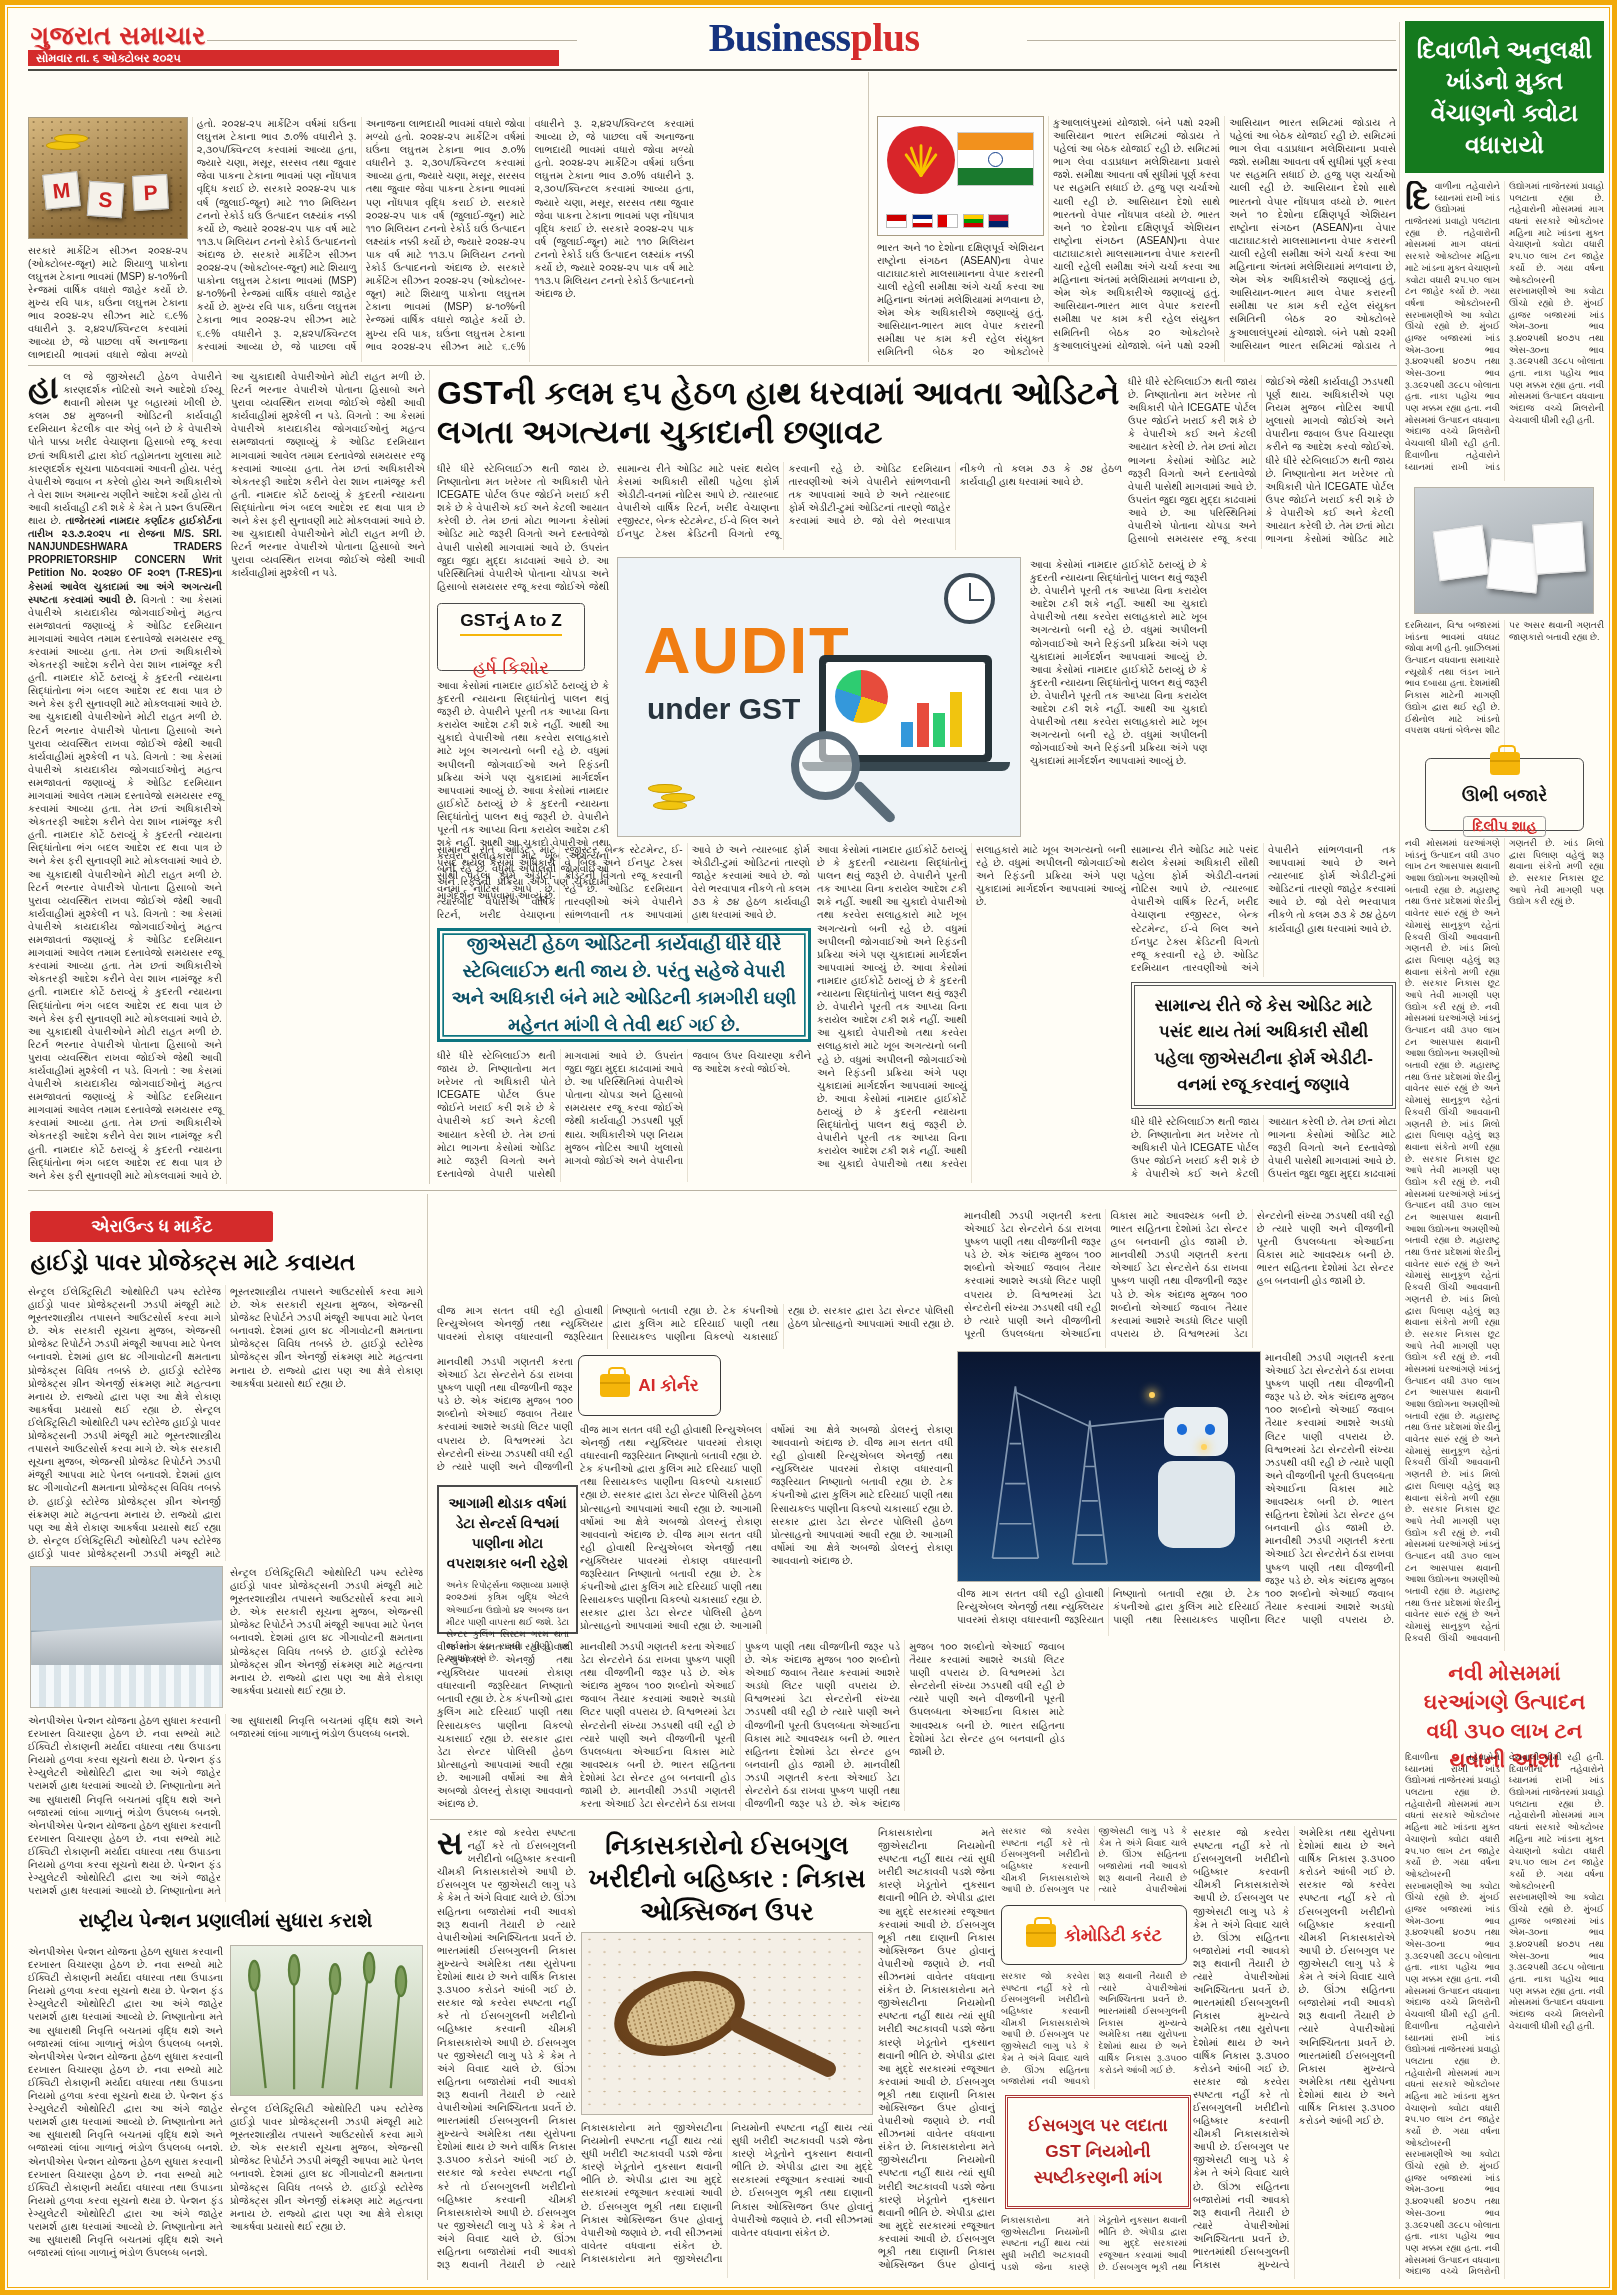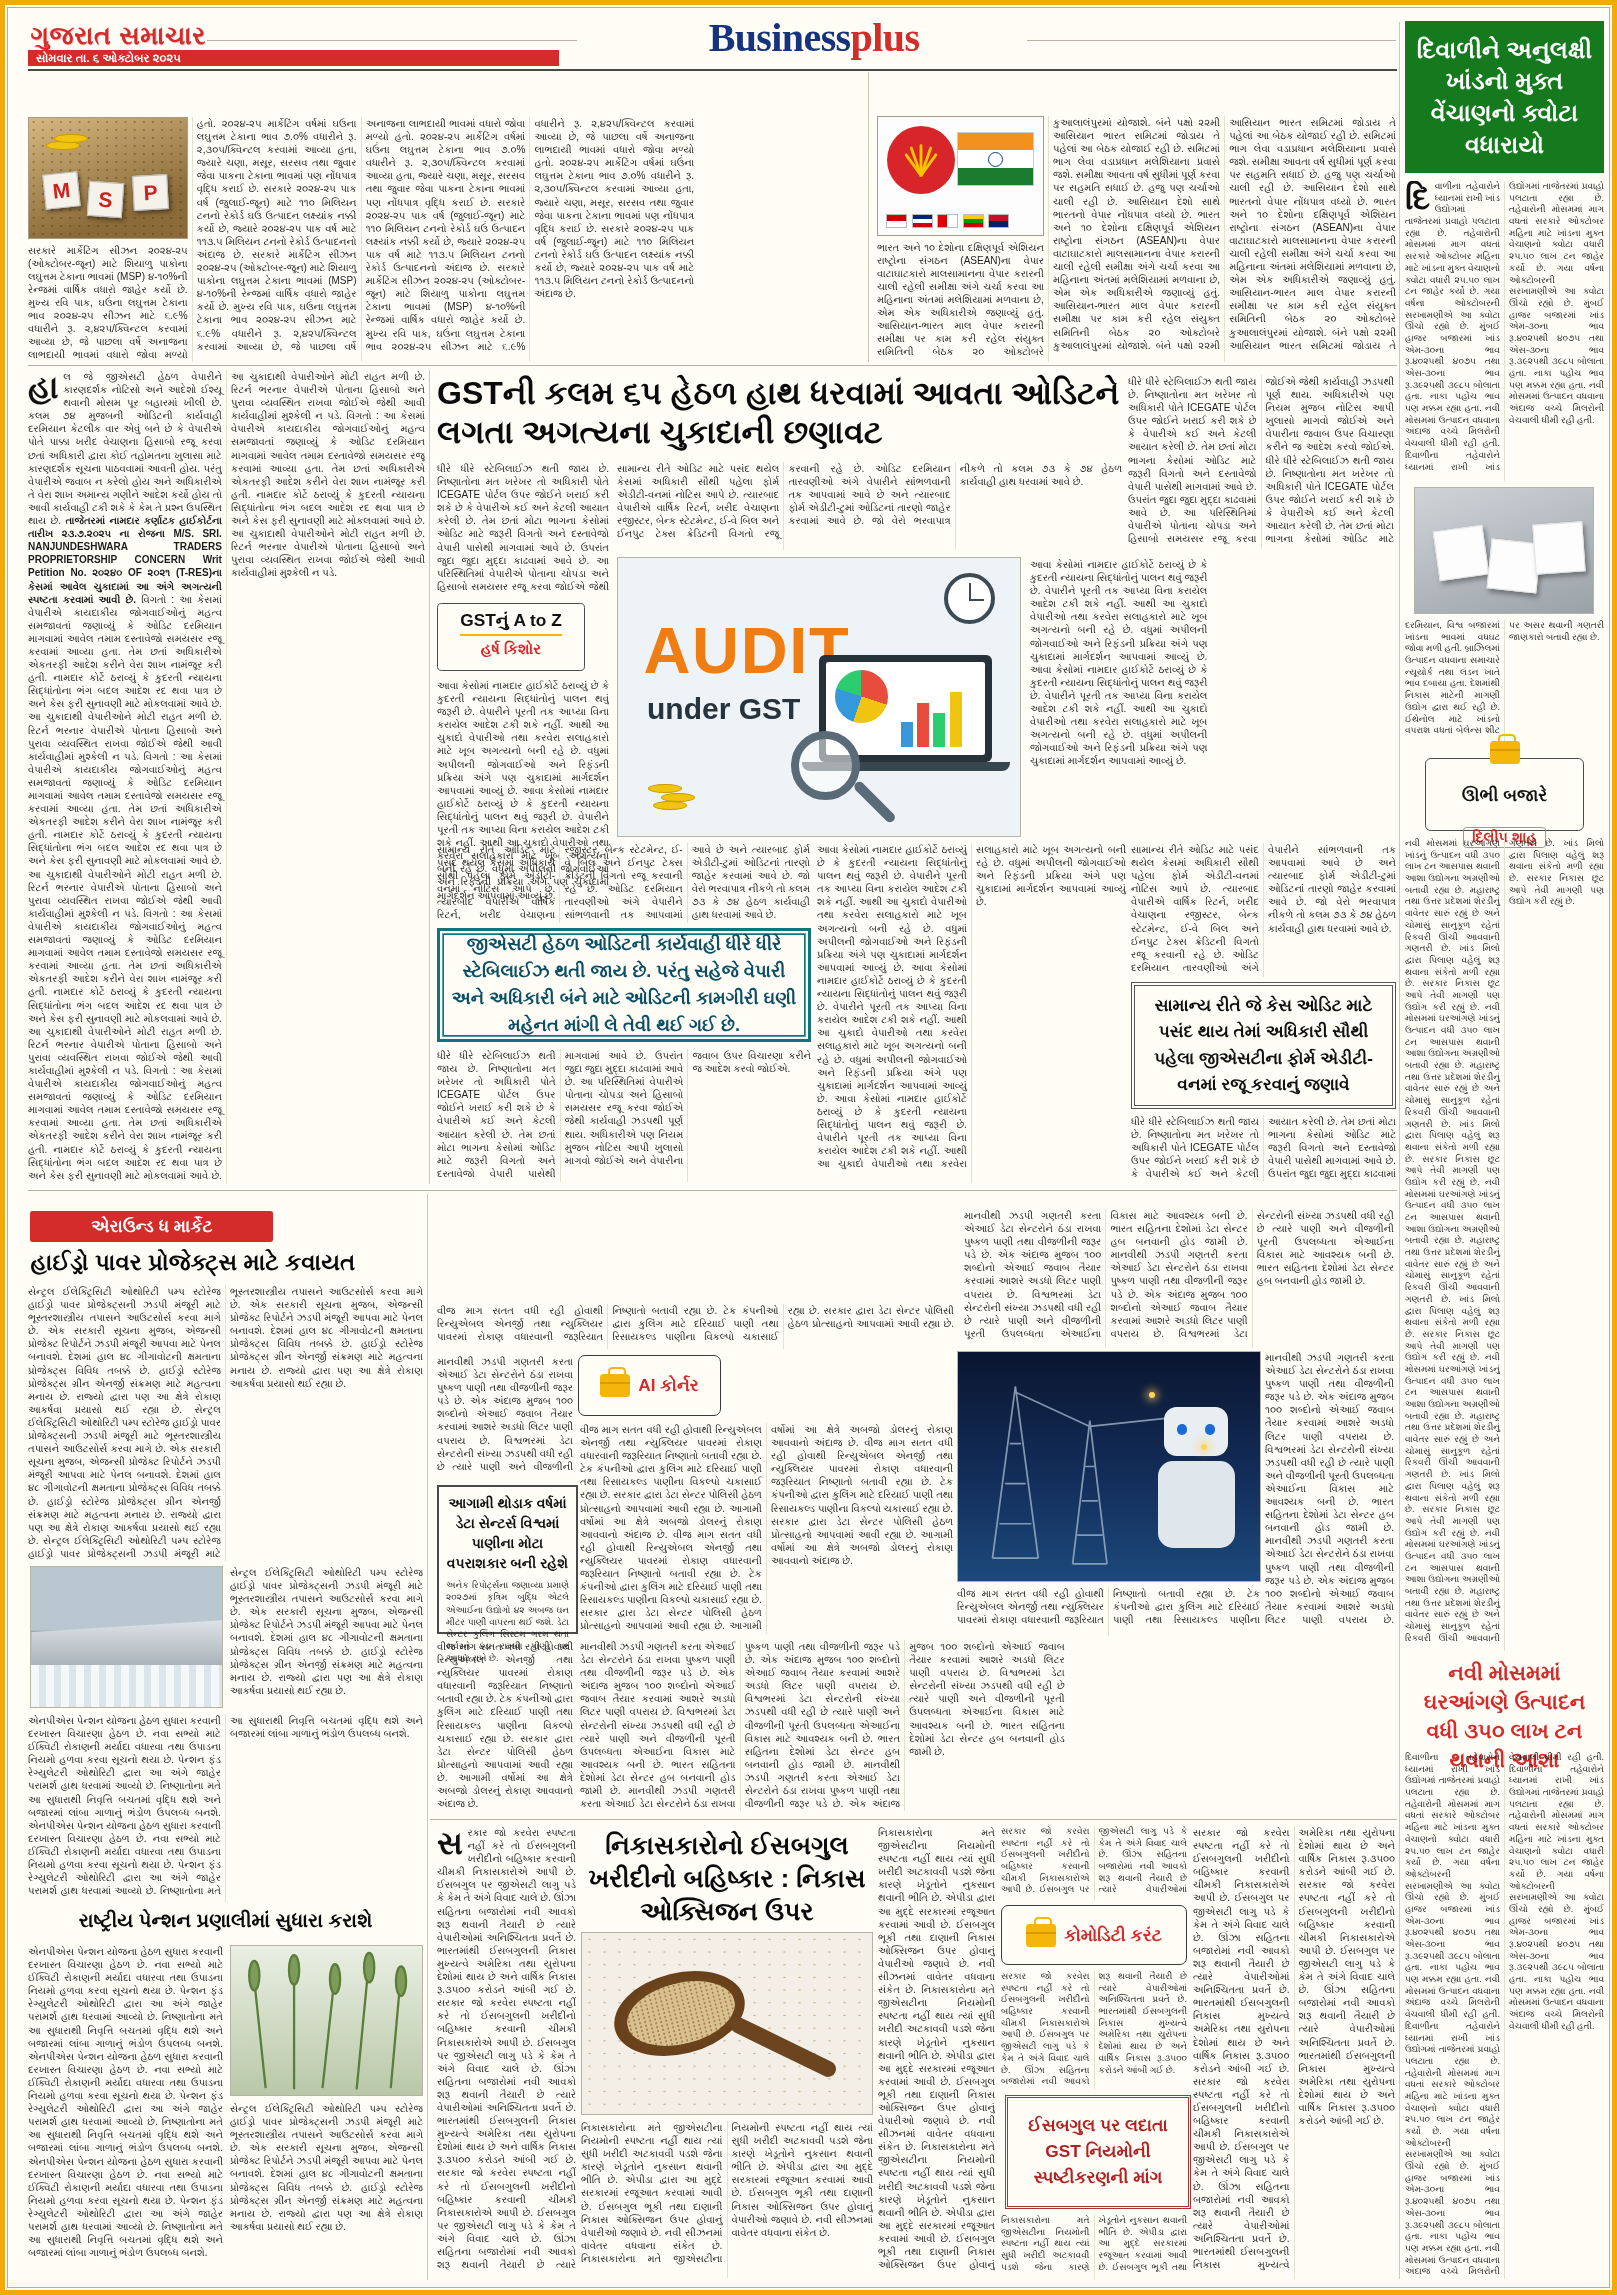--- a/index.html
+++ b/index.html
@@ -27,30 +27,30 @@
   .brand{position:absolute;text-align:center;font-family:"Liberation Serif",serif;font-weight:bold;font-size:40px;letter-spacing:-0.6px}
   .brand .b1{color:#16337e}.brand .b2{color:#d42b2b}
   .pageno{position:absolute;font-size:28px;font-weight:bold;color:#111;background:#fff;text-align:center}
   
   .greenhead{position:absolute;background:#157a1e;color:#fff;font-weight:bold;font-size:24px;
              line-height:1.32;text-align:center;display:flex;align-items:center;justify-content:center;padding:9.2px}
   .redsub{position:absolute;color:#d42b2b;font-weight:bold;font-size:21px;line-height:1.38;text-align:center}
   
   .tagbox{position:absolute;border:1.7px solid #4a4a4a;border-radius:4.6px;text-align:center;padding:5.8px;background:#fffdf6}
   .tag-title{font-size:17.3px;font-weight:bold;color:#111;border-bottom:2.9px solid #f5b50a;display:inline-block;padding-bottom:3.5px}
-  .tag-author{color:#d42b2b;font-weight:bold;font-size:15px;margin-top:4px}
+  .tag-author{color:#d42b2b;font-weight:normal;font-size:19px;margin-top:21px}
   .cornerbox{position:absolute;border:1.7px solid #3a3a3a;border-radius:7px;background:#fffdf6;
              display:flex;align-items:center;justify-content:center;gap:8px;padding:4.6px}
   .cornerbox .lbl{color:#d42b2b;font-weight:bold;font-size:17.3px}
   .bag{width:30px;height:23px;background:#f5b50a;border-radius:3.5px;position:relative;flex:none}
   .bag::before{content:'';position:absolute;top:-7px;left:8px;width:14px;height:8px;
                border:2.9px solid #f5b50a;border-bottom:none;border-radius:4.6px 4.6px 0 0}
   .bag::after{content:'';position:absolute;top:8px;left:0;right:0;height:2.3px;background:#d99c00}
   .ubox{position:absolute;border:1.7px solid #4a4a4a;border-radius:5.8px;background:#fffdf6;
-        display:flex;flex-direction:column;align-items:center;justify-content:center;gap:21px;padding:22px}
+        display:flex;flex-direction:column;align-items:center;justify-content:center;gap:10px;padding:22px}
   .ubox .lbl{font-weight:bold;font-size:17.3px;color:#111}
   .ubox .auth{color:#d42b2b;font-weight:bold;font-size:14.4px;border:1.2px solid #999;border-radius:3.5px;padding:1.2px 8px}
   .pq1{position:absolute;border:3.5px solid #0e7580;box-shadow:inset 0 0 0 2.3px #fffdf6,inset 0 0 0 4px #0e7580;
        color:#0a4f66;font-weight:bold;font-size:18px;line-height:1.5;text-align:center;
        display:flex;align-items:center;justify-content:center;padding:11.6px;background:#fffdf6}
   .pq2{position:absolute;border:4px double #555;color:#101010;font-weight:bold;font-size:17px;line-height:1.55;
        text-align:center;display:flex;align-items:center;justify-content:center;padding:10.4px;background:#fffdf6}
   .sidebox{position:absolute;border:2.9px double #4a4a4a;background:#fffdf6;padding:7px;text-align:center}
   .sb-title{font-weight:bold;font-size:14px;line-height:1.42;color:#111}
   .sb-body{font-size:9px;line-height:1.35;margin-top:5.8px;text-align:justify;color:#222}

